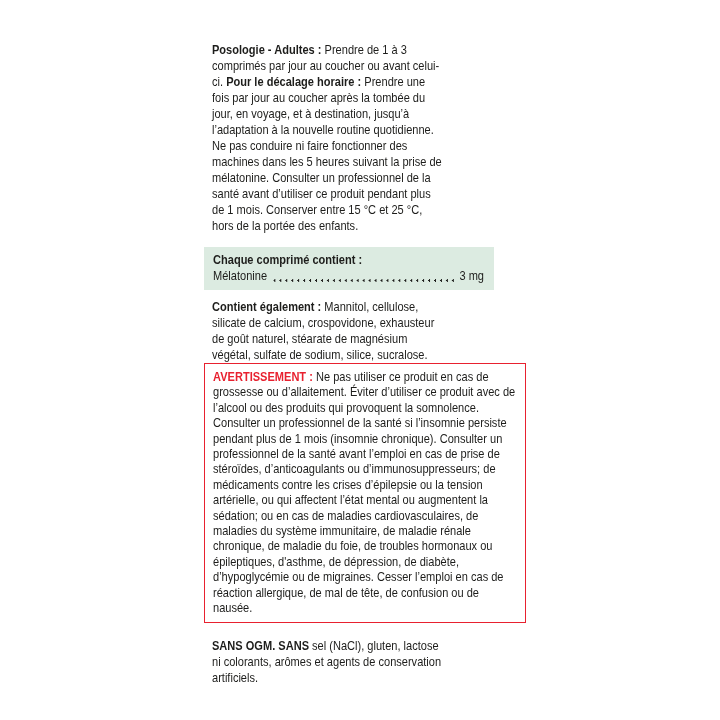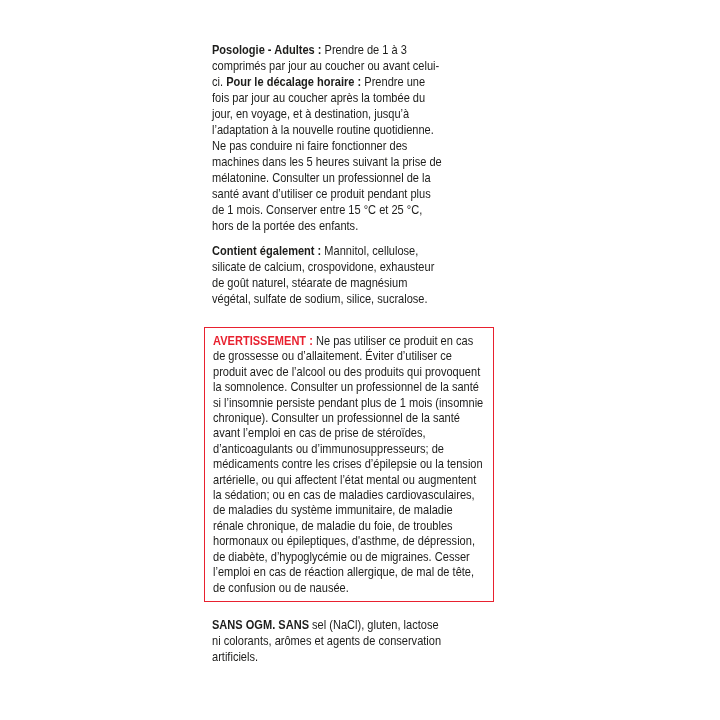--- a/index.html
+++ b/index.html
@@ -64,41 +64,51 @@
     align-self: flex-end;
     height: 3px;
     margin: 0 6px 2px 7px;
     background-image: radial-gradient(circle at 1.5px 1.5px, var(--ink) 1.1px, rgba(0,0,0,0) 1.35px);
     background-size: 7px 3px;
     background-repeat: repeat-x;
     background-position: left bottom;
   }
   .ingredients-para { margin-top: 9px; }
   .warn-box {
-    margin-top: 20px;
-    width: 290px;
+    margin-top: 0;
+    width: 322px;
     border: 1.5px solid var(--warning-red);
     padding: 5px 8px 6px 8px;
     overflow: hidden;
   }
   .warn-box .txt { line-height: 15.4px; }
   .warn-lead {
     color: var(--warning-red);
     font-weight: bold;
   }
   .footer-para { margin-top: 15px; }
 </style>
 </head>
 <body>
 
 <div class="page">
   <div class="label-column">
 
     <p class="para txt condense"><b>Posologie - Adultes : </b><span>Prendre de 1 à 3 comprimés par jour au coucher ou avant celui-ci. </span><b>Pour le décalage horaire : </b><span>Prendre une fois par jour au coucher après la tombée du jour, en voyage, et à destination, jusqu’à l’adaptation à la nouvelle routine quotidienne. Ne pas conduire ni faire fonctionner des machines dans les 5 heures suivant la prise de mélatonine. Consulter un professionnel de la santé avant d’utiliser ce produit pendant plus de 1 mois. Conserver entre 15 °C et 25 °C, hors de la portée des enfants.</span></p>
 
+    <div class="dose-box">
+      <div class="txt condense">
+        <p><b>Chaque comprimé contient :</b></p>
+        <div class="dose-row">
+          <span>Mélatonine</span>
+          <span class="dot-leader"></span>
+          <span>3 mg</span>
+        </div>
+      </div>
+    </div>
 
     <p class="para txt condense ingredients-para"><b>Contient également : </b><span>Mannitol, cellulose, silicate de calcium, crospovidone, exhausteur de goût naturel, stéarate de magnésium végétal, sulfate de sodium, silice, sucralose.</span></p>
 
     <div class="warn-box">
       <p class="txt condense"><span class="warn-lead">AVERTISSEMENT : </span><span>Ne pas utiliser ce produit en cas de grossesse ou d’allaitement. Éviter d’utiliser ce produit avec de l’alcool ou des produits qui provoquent la somnolence. Consulter un professionnel de la santé si l’insomnie persiste pendant plus de 1 mois (insomnie chronique). Consulter un professionnel de la santé avant l’emploi en cas de prise de stéroïdes, d’anticoagulants ou d’immunosuppresseurs; de médicaments contre les crises d’épilepsie ou la tension artérielle, ou qui affectent l’état mental ou augmentent la sédation; ou en cas de maladies cardiovasculaires, de maladies du système immunitaire, de maladie rénale chronique, de maladie du foie, de troubles hormonaux ou épileptiques, d'asthme, de dépression, de diabète, d’hypoglycémie ou de migraines. Cesser l’emploi en cas de réaction allergique, de mal de tête, de confusion ou de nausée.</span></p>
     </div>
 
     <p class="para txt condense footer-para"><b>SANS OGM. SANS </b><span>sel (NaCl), gluten, lactose ni colorants, arômes et agents de conservation artificiels.</span></p>
 
   </div>

